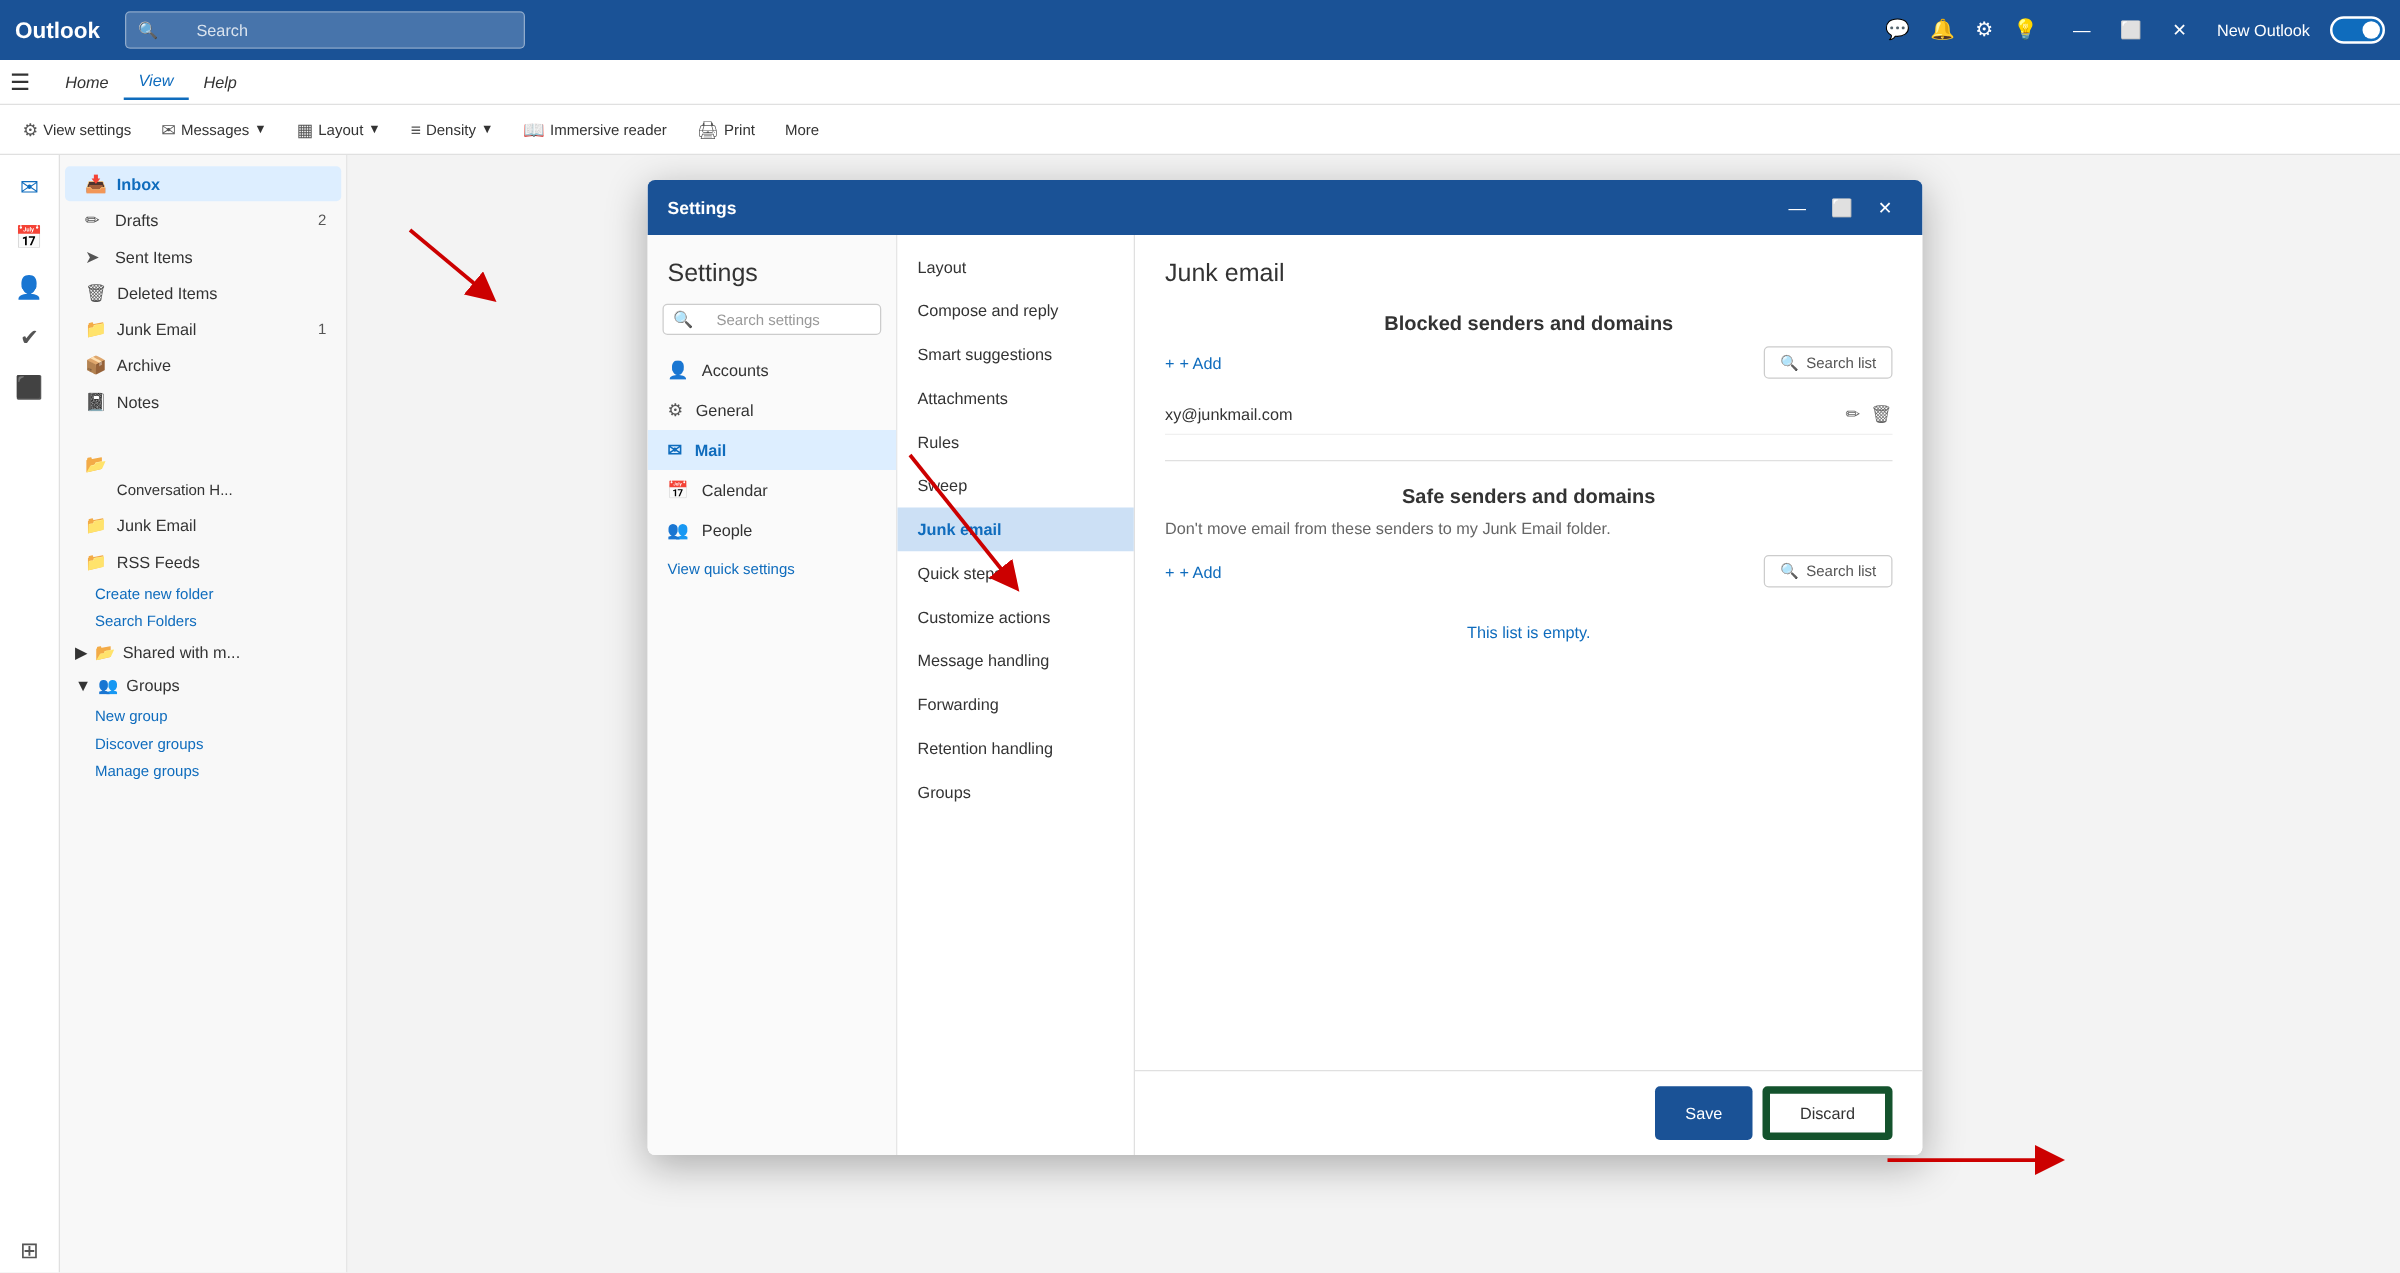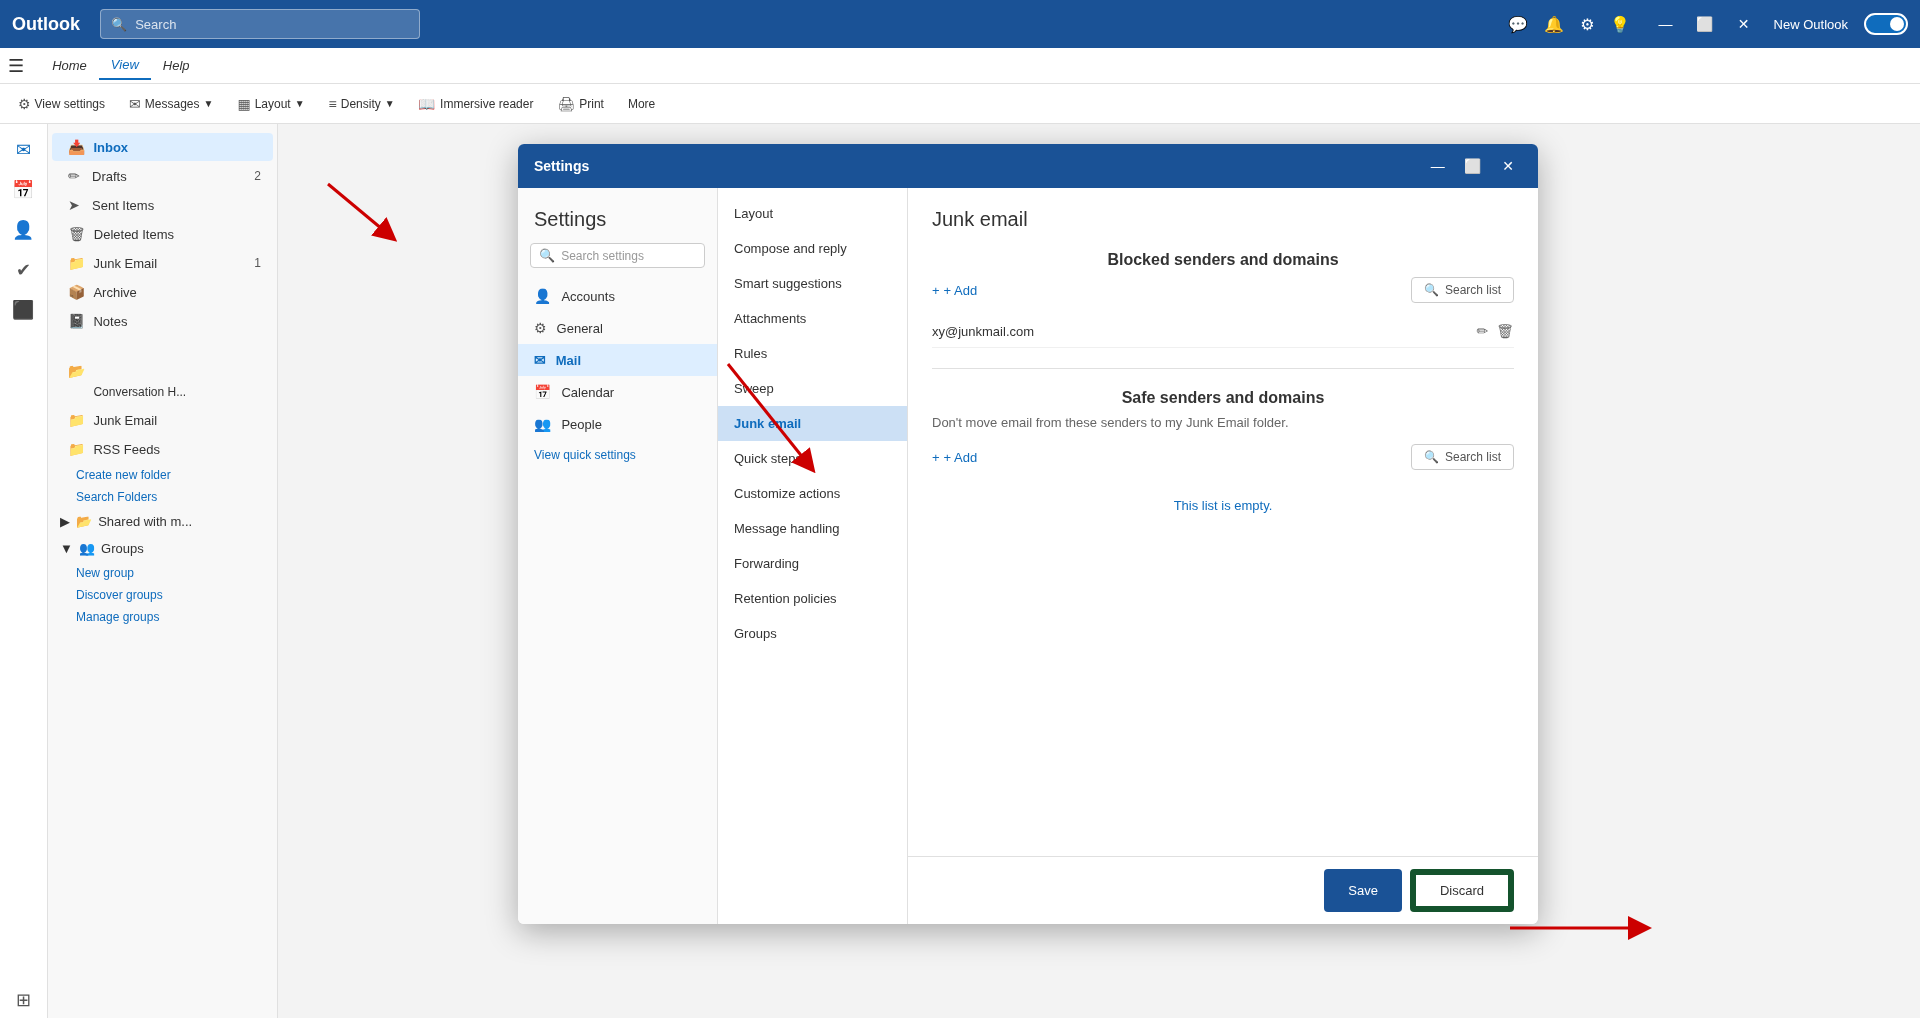--- a/index.html
+++ b/index.html
@@ -32,20 +32,21 @@
       color: white;
       gap: 8px;
     }
     .title-bar-search input {
       background: transparent;
       border: none;
       outline: none;
       color: white;
       font-size: 13px;
       width: 100%;
+      margin-left: 22px;
     }
     .title-bar-search input::placeholder { color: rgba(255,255,255,0.8); }
     .title-bar-spacer { flex: 1; }
     .title-bar-icons {
       display: flex;
       align-items: center;
       gap: 16px;
     }
     .title-bar-icon {
       color: white;
@@ -266,20 +267,21 @@
       padding: 4px 8px;
       gap: 6px;
       background: white;
     }
     .settings-search input {
       border: none;
       outline: none;
       font-size: 12px;
       width: 100%;
       color: #333;
+      margin-left: 12px;
     }
     .settings-search input::placeholder { color: #999; }
     .settings-nav-item {
       display: flex;
       align-items: center;
       gap: 10px;
       padding: 8px 16px;
       font-size: 13px;
       cursor: pointer;
       color: #333;
@@ -619,21 +621,21 @@
           <div class="settings-middle-item">Compose and reply</div>
           <div class="settings-middle-item">Smart suggestions</div>
           <div class="settings-middle-item">Attachments</div>
           <div class="settings-middle-item">Rules</div>
           <div class="settings-middle-item">Sweep</div>
           <div class="settings-middle-item active">Junk email</div>
           <div class="settings-middle-item">Quick steps</div>
           <div class="settings-middle-item">Customize actions</div>
           <div class="settings-middle-item">Message handling</div>
           <div class="settings-middle-item">Forwarding</div>
-          <div class="settings-middle-item">Retention policies</div>
+          <div class="settings-middle-item">Retention handling</div>
           <div class="settings-middle-item">Groups</div>
         </div>
 
         <div style="display:flex;flex-direction:column;flex:1;overflow:hidden;">
           <div class="settings-right">
             <div class="settings-right-title">Junk email</div>
 
             <div class="section-heading">Blocked senders and domains</div>
 
             <div class="section-actions">

